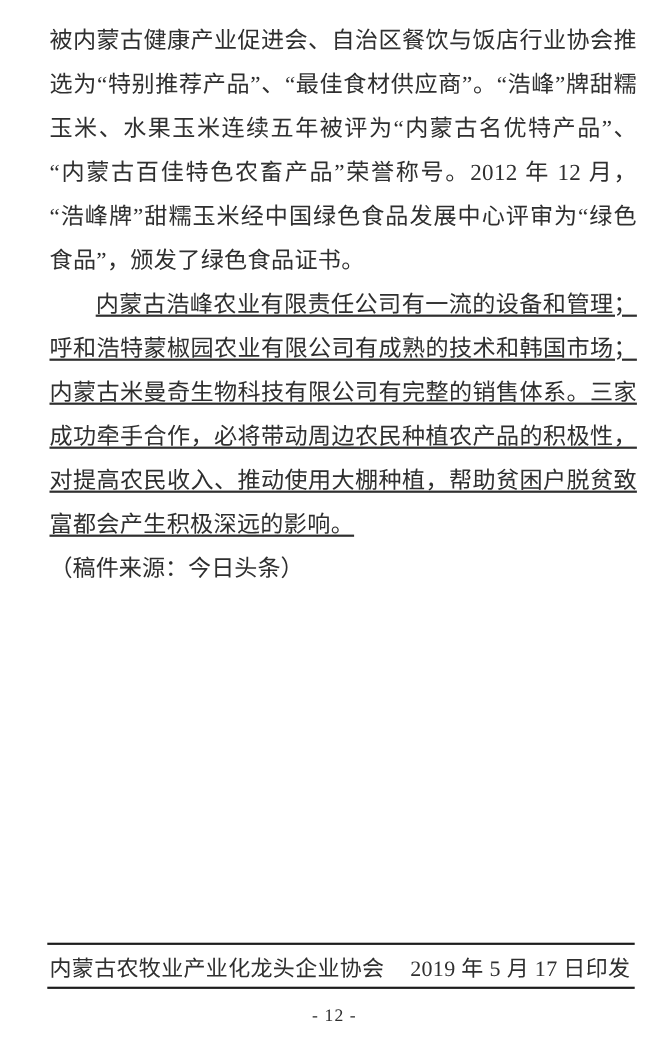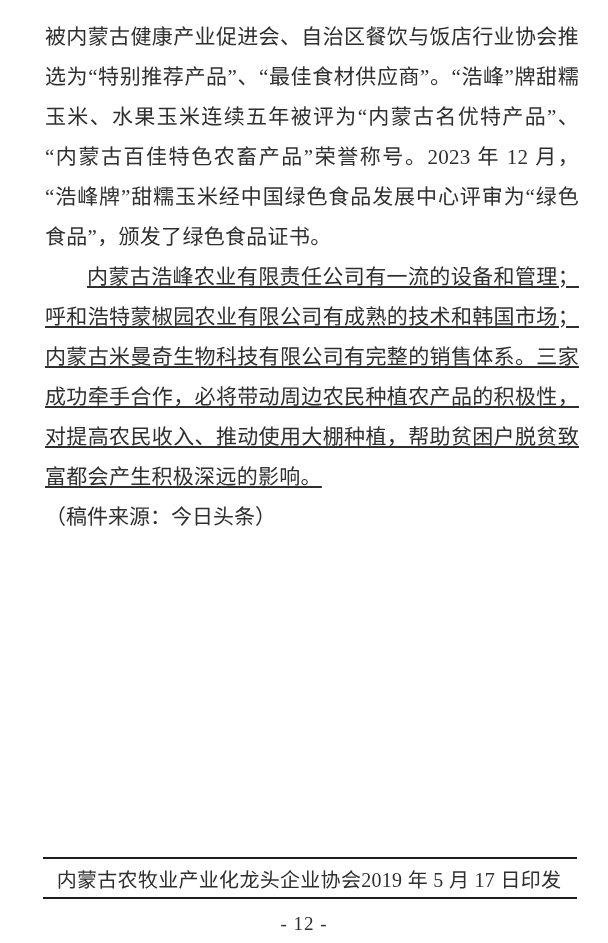--- a/index.html
+++ b/index.html
@@ -48,51 +48,51 @@
   }
   .footer-band {
     position: absolute;
     left: 43px;
     right: 31px;
     top: 857px;
     height: 42px;
     border-top: 2px solid #1c1c1c;
     border-bottom: 2px solid #1c1c1c;
     display: flex;
-    justify-content: center;
+    justify-content: space-between;
     align-items: center;
     font-size: 20px;
     letter-spacing: 0.3px;
     box-sizing: border-box;
   }
   .footer-issuer {
     padding-left: 2px;
   }
   .footer-date {
     padding-right: 4px;
   }
   .page-number {
     position: absolute;
     left: 0;
     right: 0;
     top: 908px;
     height: 32px;
     line-height: 32px;
     text-align: center;
-    font-size: 19px;
+    font-size: 16px;
     letter-spacing: 1px;
   }
 </style>
 </head>
 <body>
 
 <div class="page">
 
   <main class="content">
-    <p class="para continuation">被内蒙古健康产业促进会、自治区餐饮与饭店行业协会推选为“特别推荐产品”、“最佳食材供应商”。“浩峰”牌甜糯玉米、水果玉米连续五年被评为“内蒙古名优特产品”、“内蒙古百佳特色农畜产品”荣誉称号。2023 年 12 月，“浩峰牌”甜糯玉米经中国绿色食品发展中心评审为“绿色食品”，颁发了绿色食品证书。</p>
+    <p class="para continuation">被内蒙古健康产业促进会、自治区餐饮与饭店行业协会推选为“特别推荐产品”、“最佳食材供应商”。“浩峰”牌甜糯玉米、水果玉米连续五年被评为“内蒙古名优特产品”、“内蒙古百佳特色农畜产品”荣誉称号。2012 年 12 月，“浩峰牌”甜糯玉米经中国绿色食品发展中心评审为“绿色食品”，颁发了绿色食品证书。</p>
     <p class="para indented">内蒙古浩峰农业有限责任公司有一流的设备和管理；呼和浩特蒙椒园农业有限公司有成熟的技术和韩国市场；内蒙古米曼奇生物科技有限公司有完整的销售体系。三家成功牵手合作，必将带动周边农民种植农产品的积极性，对提高农民收入、推动使用大棚种植，帮助贫困户脱贫致富都会产生积极深远的影响。</p>
     <p class="source-note">（稿件来源：今日头条）</p>
   </main>
 
   <div class="footer-band">
     <span class="footer-issuer">内蒙古农牧业产业化龙头企业协会</span>
     <span class="footer-date">2019 年 5 月 17 日印发</span>
   </div>
 
   <div class="page-number">- 12 -</div>

